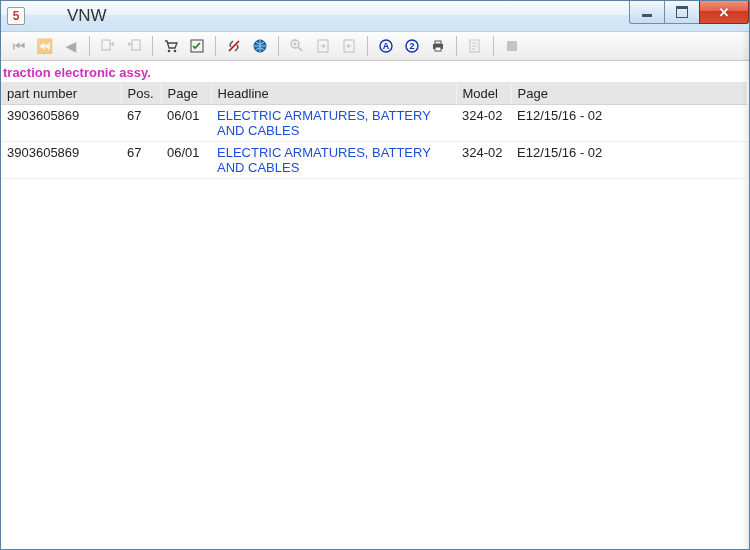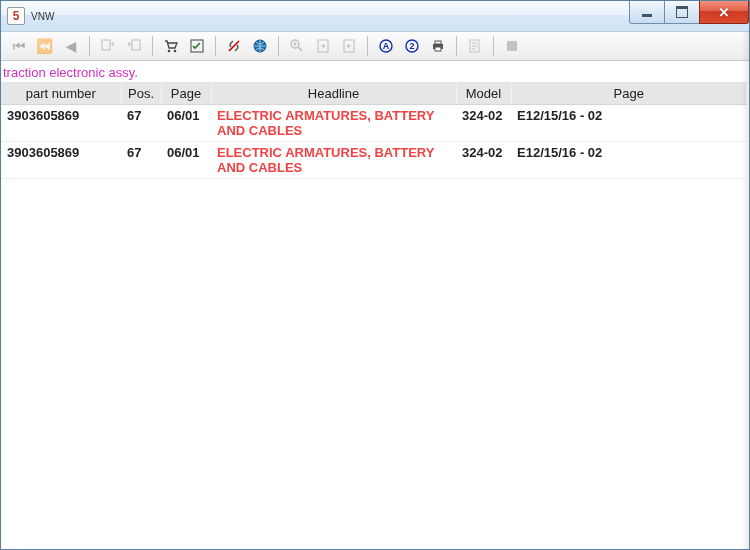--- a/index.html
+++ b/index.html
@@ -39,21 +39,22 @@
     justify-content: center;
     font-weight: bold;
     font-size: 12px;
     color: #c0392b;
     background: #fff;
     border: 1px solid #999;
     border-radius: 2px;
   }
   .titlebar .title-text {
     color: #333;
-    font-size: 10px;
+    font-size: 17px;
+    margin-left: 36px;
   }
   .titlebar .window-controls {
     position: absolute;
     right: 0;
     top: 0;
     display: flex;
     height: 22px;
   }
   .win-btn {
     width: 34px;
@@ -123,48 +124,47 @@
 
   
   .content {
     flex: 1 1 auto;
     padding: 2px 2px 2px 0;
     overflow: auto;
     background: #fff;
   }
   .section-title {
     color: #d030c0;
-    font-weight: normal;
+    font-weight: bold;
     font-size: 13px;
     padding: 2px 2px 2px 2px;
     border-bottom: 1px solid #e5e5e5;
   }
   table.data {
     border-collapse: collapse;
     width: 100%;
     table-layout: fixed;
     font-size: 13px;
   }
   table.data th {
     background: #e6e6e6;
-    text-align: center;
+    text-align: left;
     font-weight: normal;
     color: #222;
     padding: 3px 6px;
     border-bottom: 1px solid #d4d4d4;
     border-right: 1px solid #f2f2f2;
   }
   table.data td {
     padding: 3px 6px;
     vertical-align: top;
     border-bottom: 1px solid #f0f0f0;
     color: #222;
-    font-weight: bold;
-  }
-  table.data td.link { color: #ef4444; }
+  }
+  table.data td.link { color: #1d4ed8; }
   .col-part   { width: 120px; }
   .col-pos    { width: 40px; }
   .col-page   { width: 50px; }
   .col-headline { width: 245px; }
   .col-family { width: 55px; }
   .col-model  { width: auto; }
 
   
   .right-shadow {
     position: absolute;

